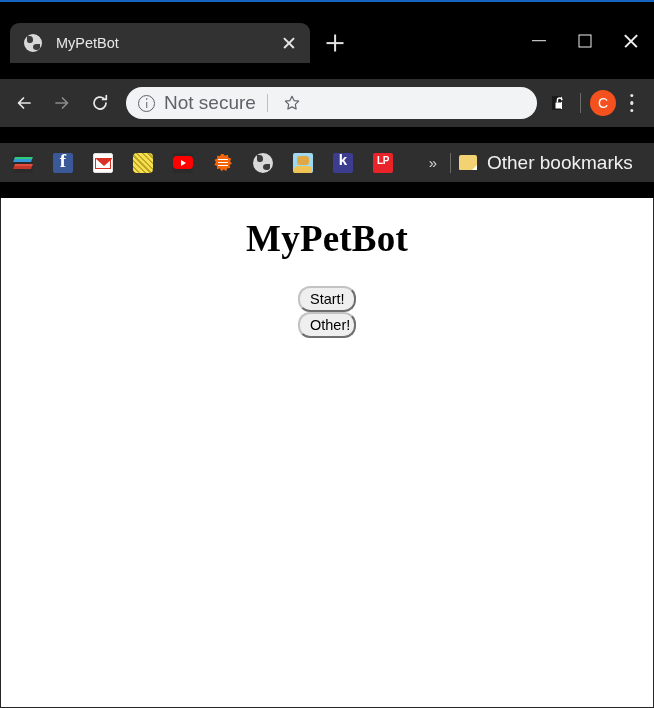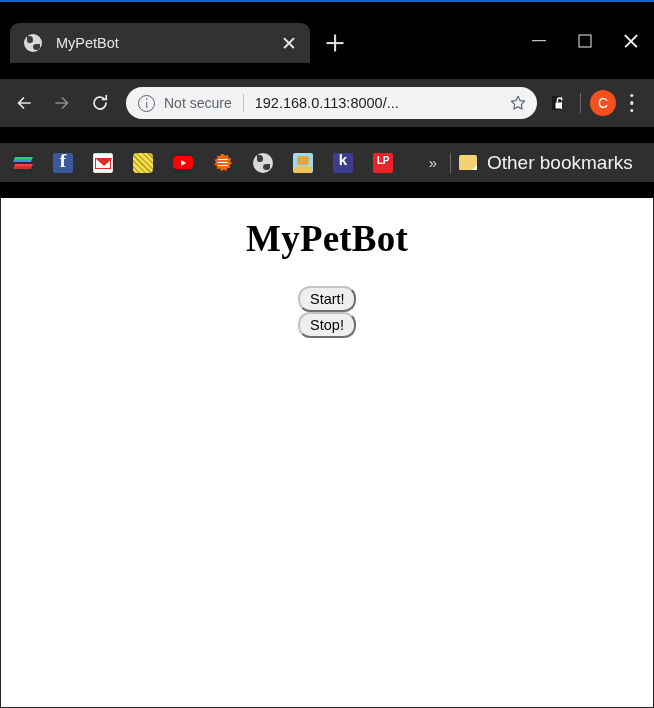--- a/index.html
+++ b/index.html
@@ -217,21 +217,21 @@
   .info-icon::after {
     content: "";
     position: absolute;
     left: 50%; top: 6px;
     width: 1.5px; height: 6px;
     background: #5f6368;
     transform: translateX(-50%);
   }
   .not-secure {
     color: #5f6368;
-    font-size: 14px;
+    font-size: 19px;
     margin-left: 9px;
     white-space: nowrap;
     flex: 0 0 auto;
   }
   .omni-sep {
     width: 1px;
     height: 18px;
     background: #bdc1c6;
     margin: 0 11px;
     flex: 0 0 auto;
@@ -609,21 +609,20 @@
           <path d="M16 10 A6 6 0 1 1 13.8 5.4" stroke="#e8e8e8" stroke-width="1.7" fill="none" stroke-linecap="round"></path>
           <path d="M16.3 2.6 L16.3 6.4 L12.6 6.4" stroke="#e8e8e8" stroke-width="1.7" fill="none" stroke-linecap="round" stroke-linejoin="round"></path>
         </svg>
       </span>
     </div>
 
     <div class="omnibox">
       <span class="info-icon"></span>
       <span class="not-secure">Not secure</span>
       <span class="omni-sep"></span>
-      <span class="url-text">192.168.0.113:8000/...</span>
       <span class="star-icon">
         <svg width="18" height="18" viewBox="0 0 20 20">
           <path d="M10 2.6 L12.3 7.3 L17.4 8 L13.7 11.6 L14.6 16.7 L10 14.3 L5.4 16.7 L6.3 11.6 L2.6 8 L7.7 7.3 Z" fill="none" stroke="#5f6368" stroke-width="1.3" stroke-linejoin="round"></path>
         </svg>
       </span>
     </div>
 
     <div class="ext-icon">
       <svg width="22" height="22" viewBox="0 0 22 22">
         <path d="M7 10 h8 v7 h-8 z" fill="#ffffff"></path>
@@ -684,19 +683,19 @@
     <span class="other-bm-label">Other bookmarks</span>
   </div>
 
   <div class="page-viewport">
     <div class="page-content">
 
       <h1 class="page-h1">MyPetBot</h1>
 
       <div class="btn-stack">
         <button class="ui-button">Start!</button>
-        <button class="ui-button">Stop!</button>
+        <button class="ui-button">Other!</button>
       </div>
 
     </div>
   </div>
 
 </div>
 
 </body></html>

